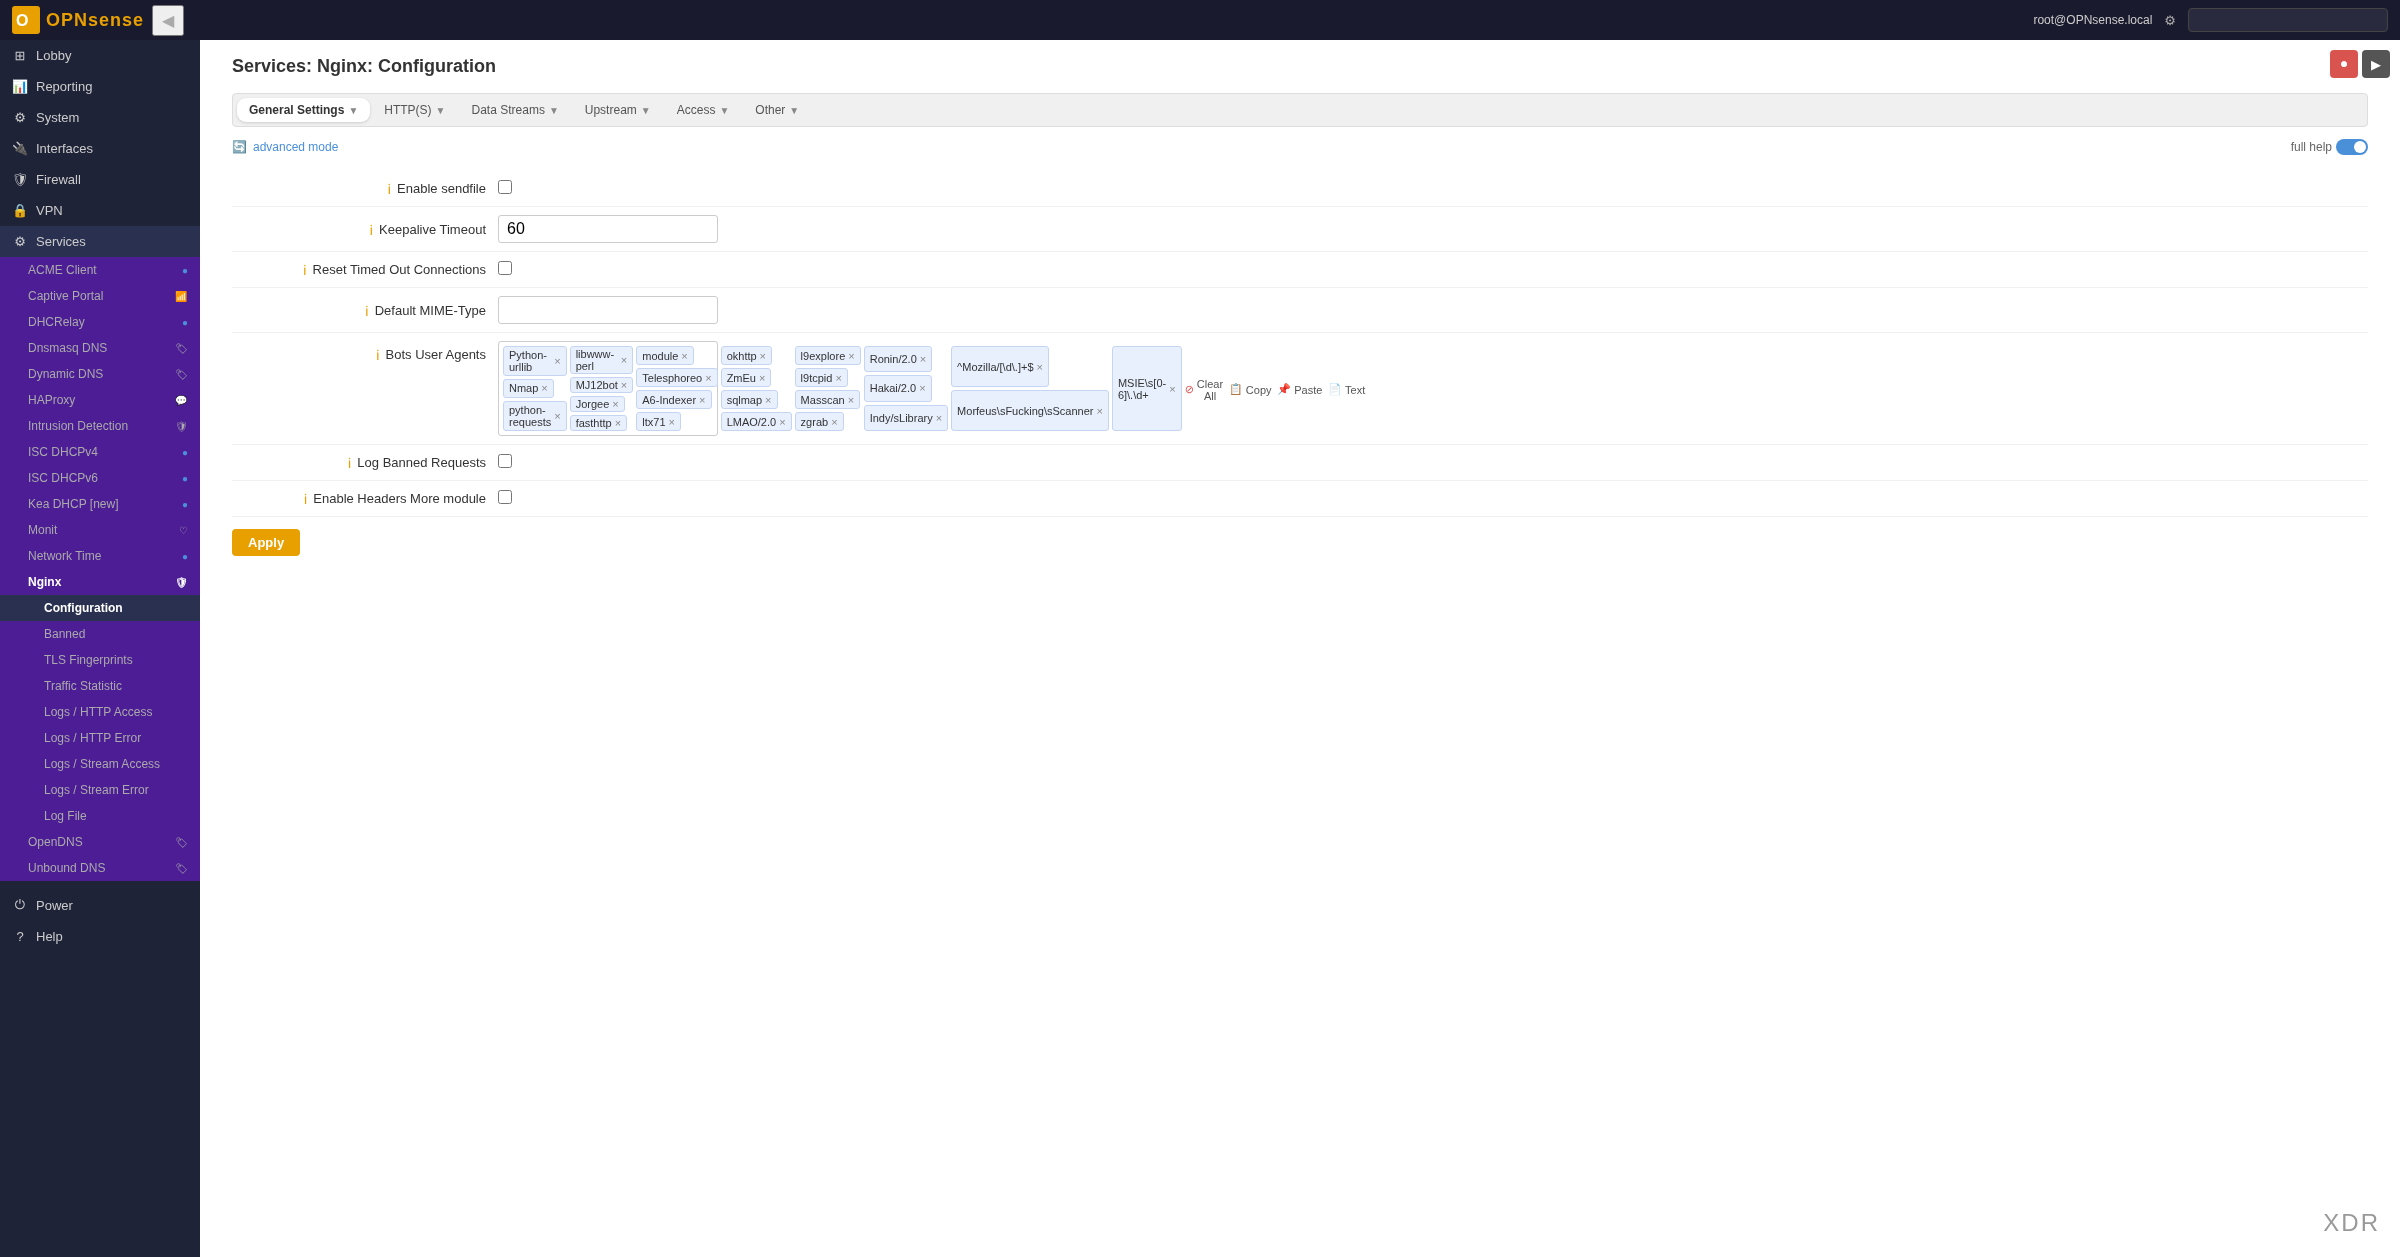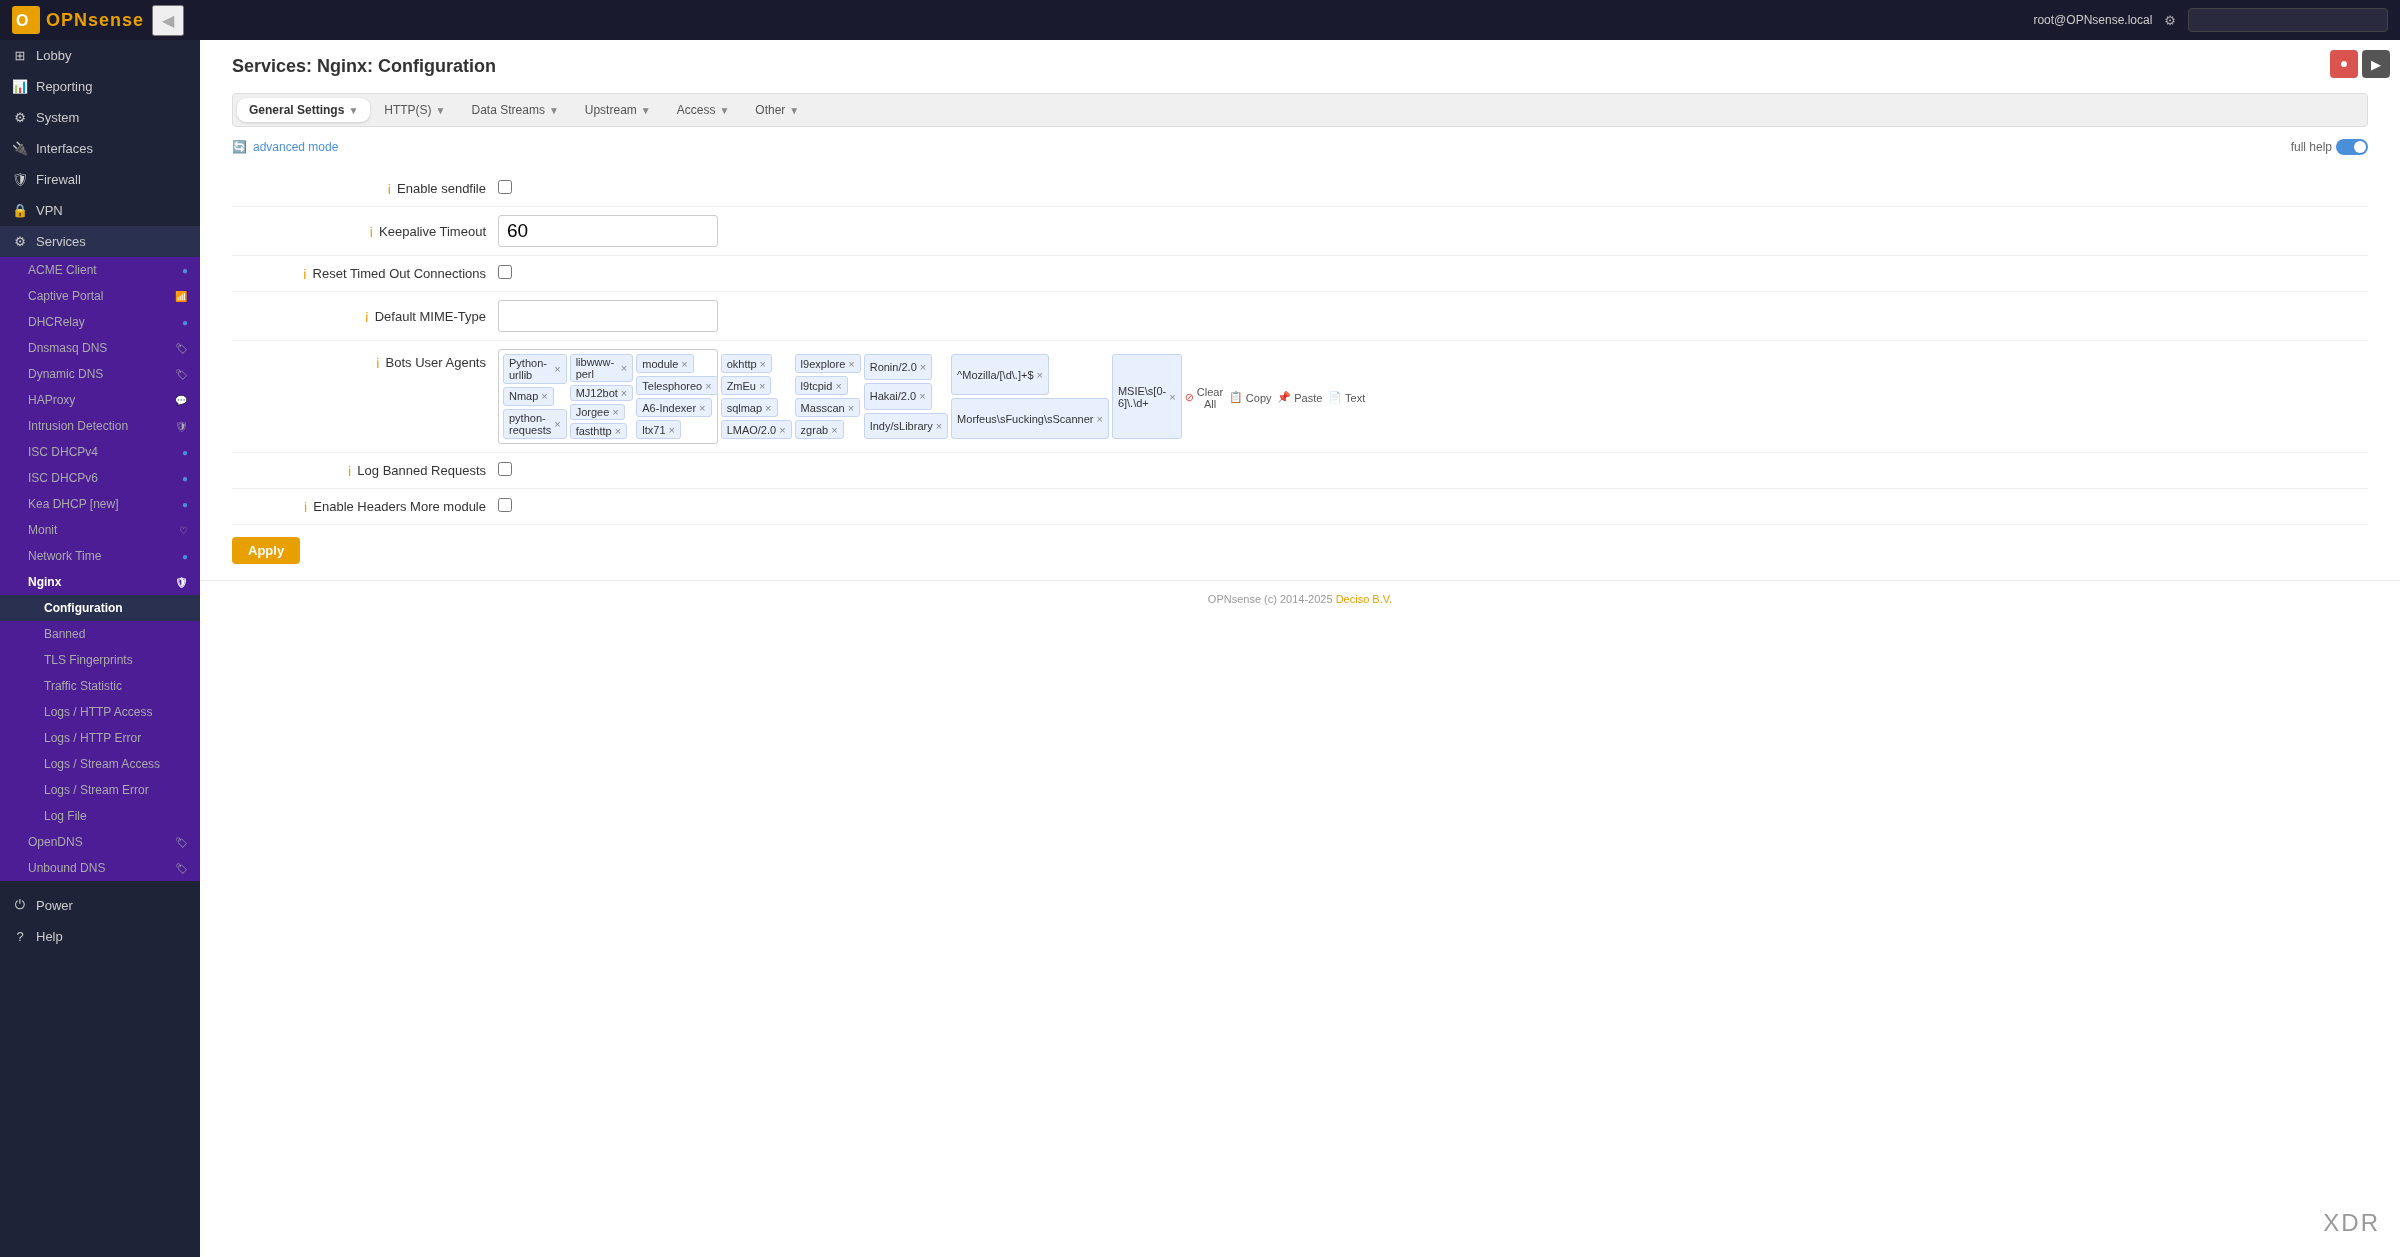--- a/index.html
+++ b/index.html
@@ -102,21 +102,21 @@
     .help-toggle { width: 32px; height: 16px; background: #4a90d9; border-radius: 8px; position: relative; cursor: pointer; }
     .help-toggle::after { content: ''; position: absolute; right: 2px; top: 2px; width: 12px; height: 12px; background: #fff; border-radius: 50%; }
 
     
     .form-table { width: 100%; border-collapse: collapse; }
     .form-table tr { border-bottom: 1px solid #f0f0f0; }
     .form-table td { padding: 8px 6px; vertical-align: middle; }
     .form-label-cell { width: 260px; text-align: right; padding-right: 16px; color: #333; }
     .form-label { display: flex; align-items: center; justify-content: flex-end; gap: 6px; font-size: 13px; }
     .info-icon { color: #e8a000; font-size: 14px; cursor: help; }
-    .form-control { border: 1px solid #ccc; border-radius: 3px; padding: 4px 8px; font-size: 19px; outline: none; }
+    .form-control { border: 1px solid #ccc; border-radius: 3px; padding: 4px 8px; font-size: 16px; outline: none; }
     .form-control-sm { width: 220px; }
     .form-checkbox { width: 14px; height: 14px; cursor: pointer; }
 
     
     .tags-container {
       border: 1px solid #ccc; border-radius: 3px;
       padding: 4px; background: #fff;
       min-height: 60px; width: 220px;
       display: flex; flex-direction: row; gap: 3px;
     }
@@ -581,20 +581,17 @@
               <td>
                 <input type="checkbox" class="form-checkbox" style="">
               </td>
             </tr>
           </tbody>
         </table>
 
         <button class="apply-btn">Apply</button>
       </div>
 
-      <div class="footer">
-        <span>OPNsense (c) 2014-2025 <a href="#">Deciso B.V.</a></span>
-      </div>
     </div>
   </div>
 </div>
 
 <div class="xdr-watermark">XDR</div>
 
 </body></html>

